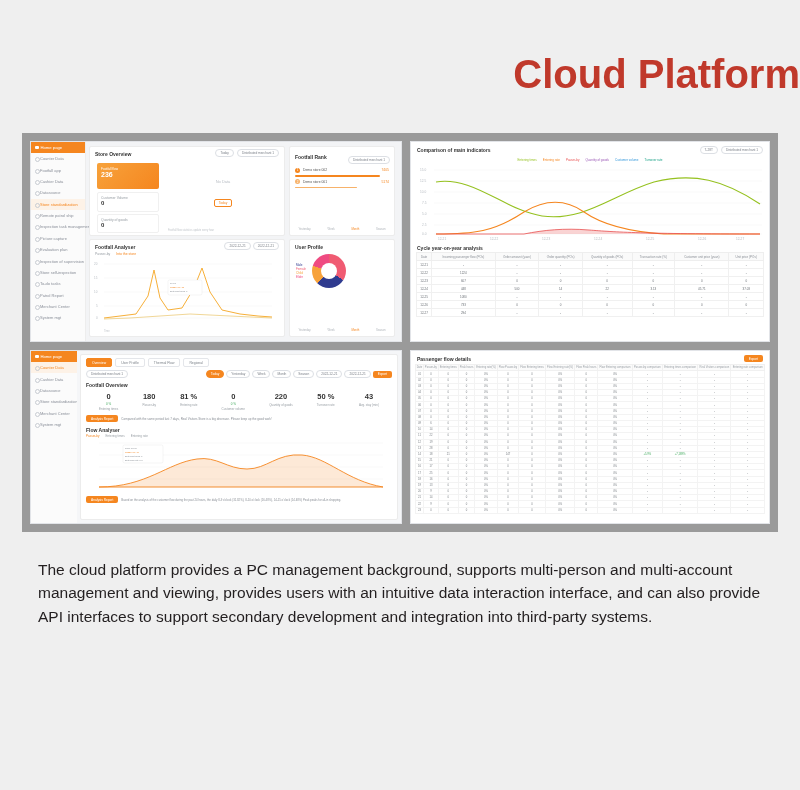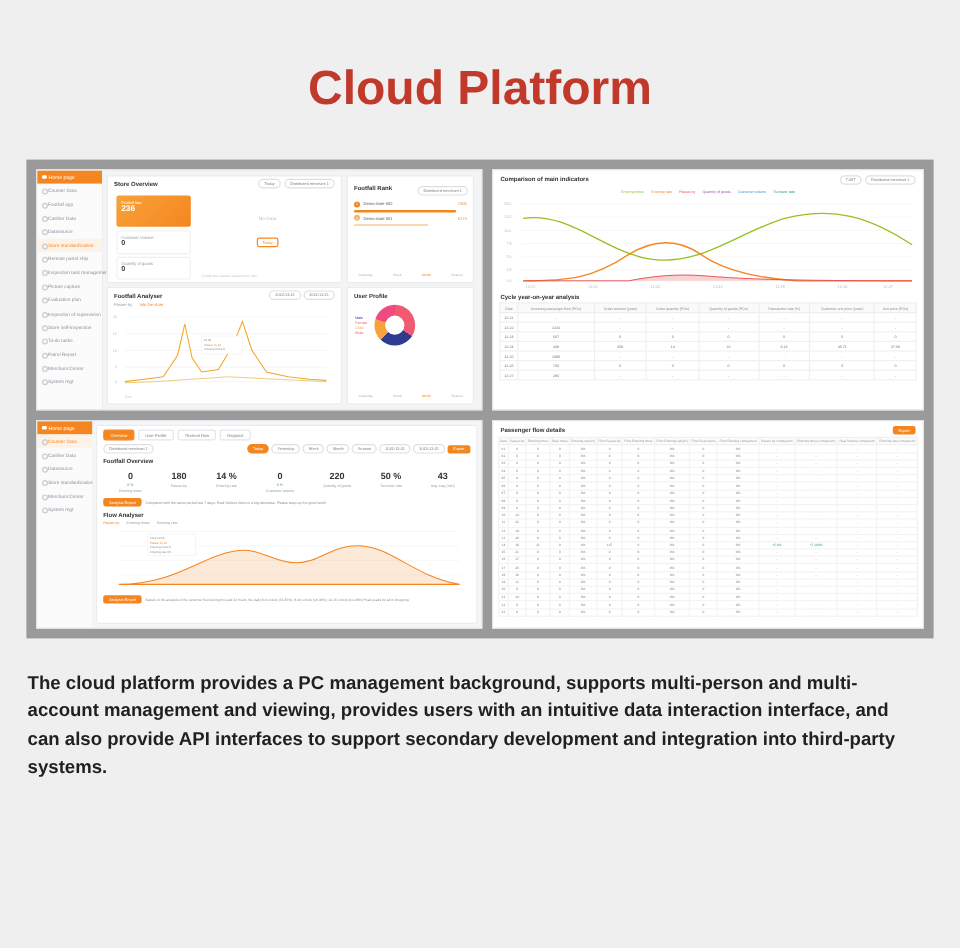--- a/index.html
+++ b/index.html
@@ -4,21 +4,21 @@
 <style>
   html,body{margin:0;padding:0;}
   body{
     width:800px;height:790px;background:#efefef;
     font-family:"Liberation Sans", sans-serif;
     -webkit-font-smoothing:antialiased;
   }
   .page{position:relative;width:800px;height:790px;overflow:hidden;}
 
   .title{
-    text-align:center;color:#c0392b;font-weight:bold;
+    text-align:right;color:#c0392b;font-weight:bold;
     font-size:40px;letter-spacing:0px;
     padding-top:52px;
   }
 
   .screens-frame{
     position:absolute;left:22px;top:133px;width:756px;height:399px;
     background:#9a9a9a;padding:8px;box-sizing:border-box;
   }
   .screens-grid{
     width:100%;height:100%;display:grid;
@@ -79,21 +79,21 @@
   .kpi{display:flex;flex-direction:column;align-items:center;gap:1px;}
   .kpi-v{font-size:7.5px;font-weight:bold;color:#333;}
   .kpi-d{font-size:3px;color:#3aa757;}
   .kpi-c{font-size:3px;color:#9aa0a6;}
 
   .tabs{display:flex;gap:3px;padding:3px 5px;}
   .tab{font-size:3.4px;color:#7d838a;border:0.6px solid #e4e6ea;border-radius:2px;padding:1.5px 5px;background:#fff;}
   .tab.active{background:#f5861f;border-color:#f5861f;color:#fff;}
 
   
-  .caption{position:absolute;left:23px;top:558px;width:730px;font-weight:bold;}
+  .caption{position:absolute;left:38px;top:558px;width:730px;}
   .caption p{margin:0 0 18px 0;color:#231f20;font-size:15.5px;line-height:1.5;}
 
   svg{display:block;}
 </style>
 </head>
 <body>
 
 <div class="page">
 
   <div class="title">Cloud Platform</div>
@@ -418,21 +418,21 @@
                 <div class="kpi-v">0</div>
                 <div class="kpi-d">0 %</div>
                 <div class="kpi-c">Entering times</div>
               </div>
               <div class="kpi">
                 <div class="kpi-v">180</div>
                 <div class="kpi-d"></div>
                 <div class="kpi-c">Passer-by</div>
               </div>
               <div class="kpi">
-                <div class="kpi-v">14 %</div>
+                <div class="kpi-v">81 %</div>
                 <div class="kpi-d"></div>
                 <div class="kpi-c">Entering rate</div>
               </div>
               <div class="kpi">
                 <div class="kpi-v">0</div>
                 <div class="kpi-d">0 %</div>
                 <div class="kpi-c">Customer volume</div>
               </div>
               <div class="kpi">
                 <div class="kpi-v">220</div>

